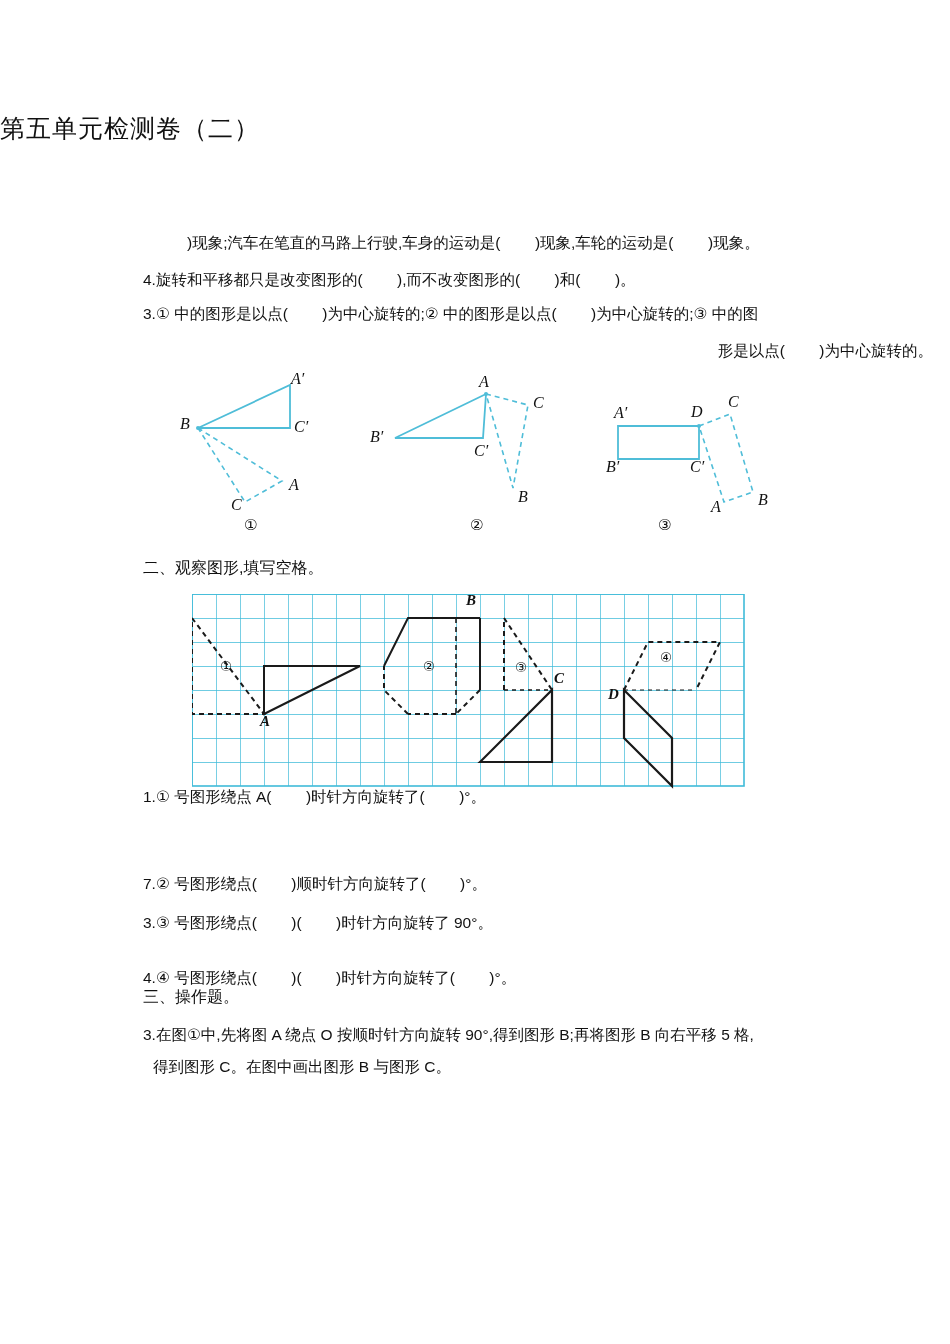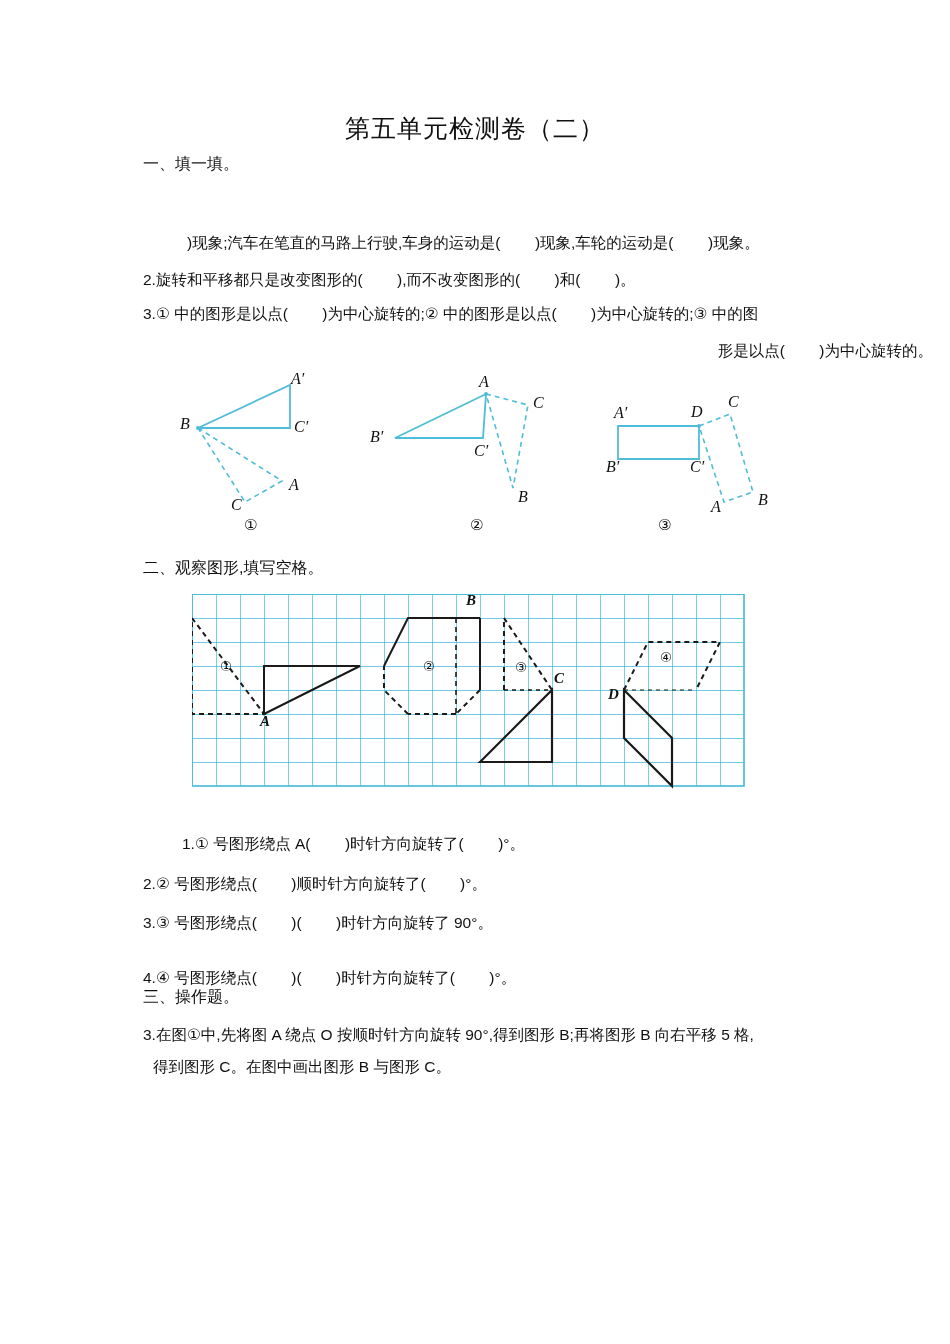--- a/index.html
+++ b/index.html
@@ -8,21 +8,20 @@
     background:#ffffff;
     font-family:"Liberation Sans", "DejaVu Sans", sans-serif;
     color:#111;
     position:relative;
     overflow:hidden;
   }
   .page { position:absolute; left:0; top:0; width:950px; height:1344px; }
 
   .title {
     position:absolute; left:0; top:112px; width:950px;
-    text-align:center;
     font-size:25px; font-weight:400; letter-spacing:1px;
     color:#111;
   }
 
   .txt {
     position:absolute;
     font-size:15.5px;
     line-height:22px;
     color:#111;
     white-space:pre-wrap;
@@ -66,25 +65,24 @@
     color:#111;
   }
 </style>
 </head>
 <body>
 
 <div class="page">
 
   <div class="title">第五单元检测卷（二）</div>
 
-  <div class="txt sec-head" style="left:143px; top:153px; width:700px;">一、填一填。</div>
 
   <div class="txt" style="left:143px; top:232px; width:790px;margin-left:44px;">)现象;汽车在笔直的马路上行驶,车身的运动是(        )现象,车轮的运动是(        )现象。</div>
 
-  <div class="txt" style="left:143px; top:269px; width:790px;">2.旋转和平移都只是改变图形的(        ),而不改变图形的(        )和(        )。</div>
+  <div class="txt" style="left:143px; top:269px; width:790px;">4.旋转和平移都只是改变图形的(        ),而不改变图形的(        )和(        )。</div>
 
   <div class="txt" style="left:143px; top:303px; width:800px;">3.① 中的图形是以点(        )为中心旋转的;② 中的图形是以点(        )为中心旋转的;③ 中的图</div>
   <div class="txt" style="left:143px; top:340px; width:790px;text-align:right;">形是以点(        )为中心旋转的。</div>
 
   <div class="figwrap" style="left:170px; top:370px; width:180px; height:150px;">
     <svg width="180" height="150" viewBox="0 0 180 150">
 
       <polygon points="28,58 120,15 120,58" fill="none" stroke="#4FBDD8" stroke-width="1.8"></polygon>
 
       <polygon points="28,58 112,111 75,132" fill="none" stroke="#4FBDD8" stroke-width="1.6" stroke-dasharray="5,4"></polygon>
@@ -172,22 +170,22 @@
     <div class="gridnum" style="left:231px; top:64px;">②</div>
     <div class="gridnum" style="left:323px; top:65px;">③</div>
     <div class="gridnum" style="left:468px; top:55px;">④</div>
 
     <div class="gridlabel" style="left:68px;  top:119px;">A</div>
     <div class="gridlabel" style="left:274px; top:-2px;">B</div>
     <div class="gridlabel" style="left:362px; top:76px;">C</div>
     <div class="gridlabel" style="left:416px; top:92px;">D</div>
   </div>
 
-  <div class="txt" style="left:143px; top:833px; width:700px;margin-left:39px;">1.① 号图形绕点 A(        )时针方向旋转了(        )°。</div>
-  <div class="txt" style="left:143px; top:873px; width:700px;">2.② 号图形绕点(        )顺时针方向旋转了(        )°。</div>
+  <div class="txt" style="left:143px; top:786px; width:700px;">1.① 号图形绕点 A(        )时针方向旋转了(        )°。</div>
+  <div class="txt" style="left:143px; top:873px; width:700px;">7.② 号图形绕点(        )顺时针方向旋转了(        )°。</div>
   <div class="txt" style="left:143px; top:912px; width:700px;">3.③ 号图形绕点(        )(        )时针方向旋转了 90°。</div>
   <div class="txt" style="left:143px; top:967px; width:700px;">4.④ 号图形绕点(        )(        )时针方向旋转了(        )°。</div>
 
   <div class="txt sec-head" style="left:143px; top:986px; width:700px;">三、操作题。</div>
 
   <div class="txt" style="left:143px; top:1024px; width:800px;">3.在图①中,先将图 A 绕点 O 按顺时针方向旋转 90°,得到图形 B;再将图形 B 向右平移 5 格,</div>
   <div class="txt" style="left:153px; top:1056px; width:800px;">得到图形 C。在图中画出图形 B 与图形 C。</div>
 
 </div>
 

